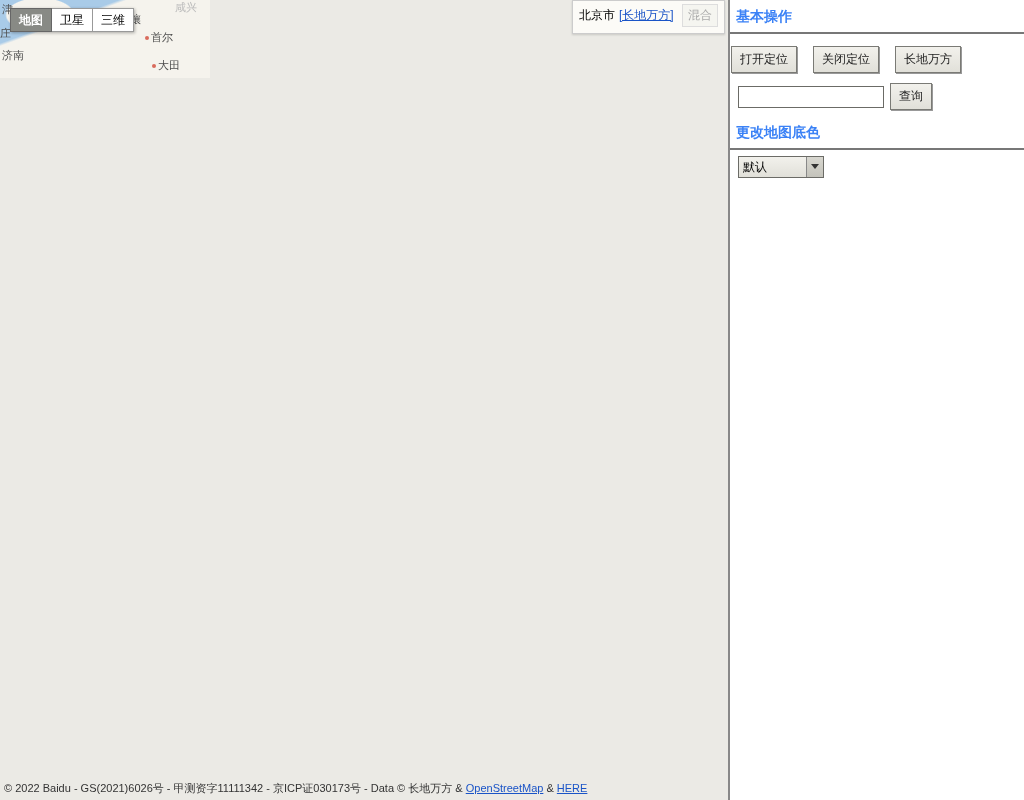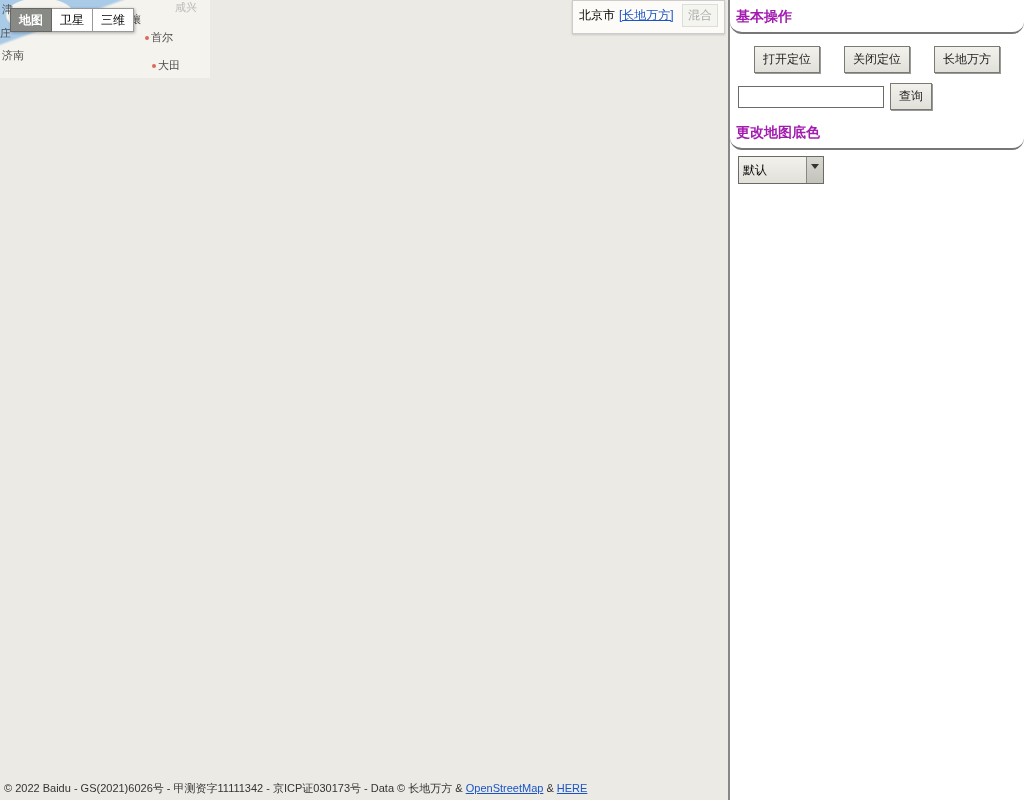--- a/index.html
+++ b/index.html
@@ -96,27 +96,26 @@
     width: 296px; height: 800px;
     background: #fff;
     border-left: 2px solid #888;
     padding: 0;
   }
   .section-title {
     font-size: 14px;
     font-weight: bold;
     padding: 8px 4px 6px 6px;
     border-bottom: 2px solid #777;
-    color: #a21caf;
-    border-radius: 12px;
+    color: #3b82f6;
   }
   .btn-row {
     display: flex;
-    gap: 24px;
-    padding: 12px 6px 6px 24px;
+    gap: 16px;
+    padding: 12px 6px 6px 1px;
   }
   .ui-btn {
     background: linear-gradient(#f2f1ec, #e1e0d9);
     border: 1px solid #7a7a75;
     box-shadow: 1px 1px 0 #999;
     padding: 4px 8px;
     font-size: 12px;
     cursor: pointer;
     color: #222;
   }
@@ -132,21 +131,21 @@
     border: 1px solid #6b6b66;
     background: #fff;
     padding: 2px 4px;
     font-size: 12px;
   }
   .select-wrap {
     padding: 6px 6px 6px 8px;
   }
   .ui-select {
     width: 86px;
-    height: 28px;
+    height: 22px;
     border: 1px solid #6b6b66;
     background: linear-gradient(#f2f1ec,#e1e0d9);
     font-size: 12px;
     position: relative;
     display: inline-flex;
     align-items: center;
     padding: 0 18px 0 4px;
     cursor: pointer;
   }
   .ui-select::after {

